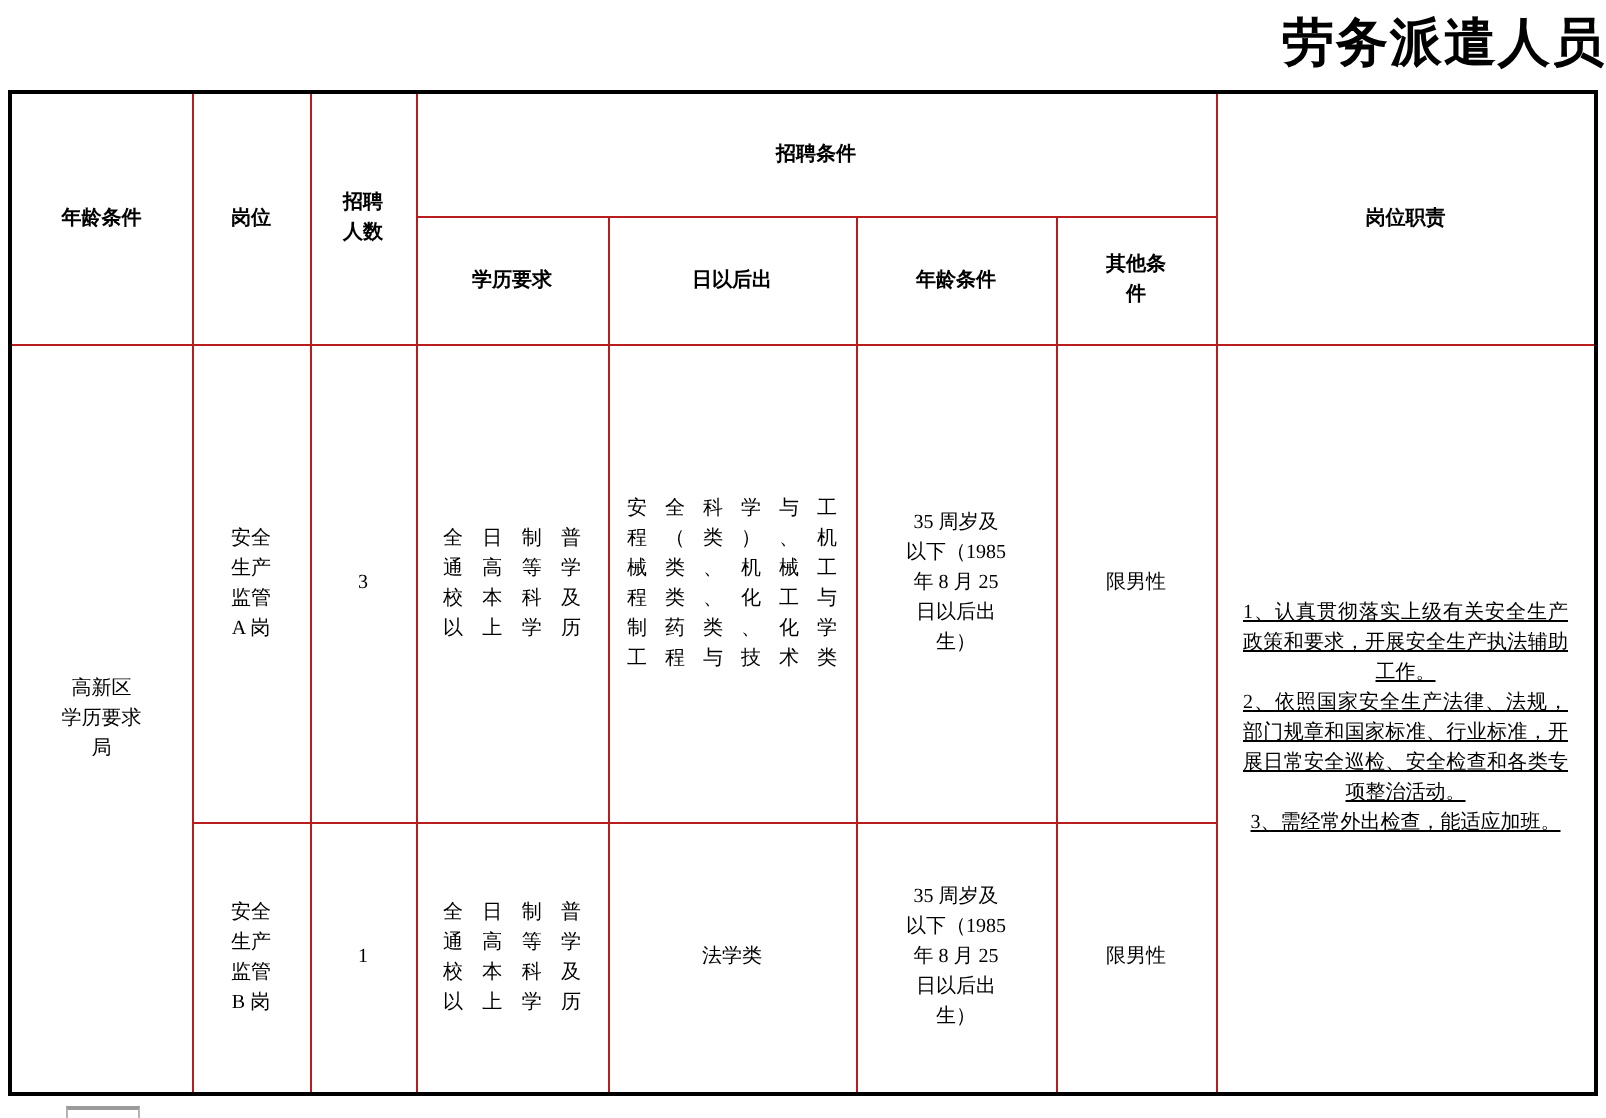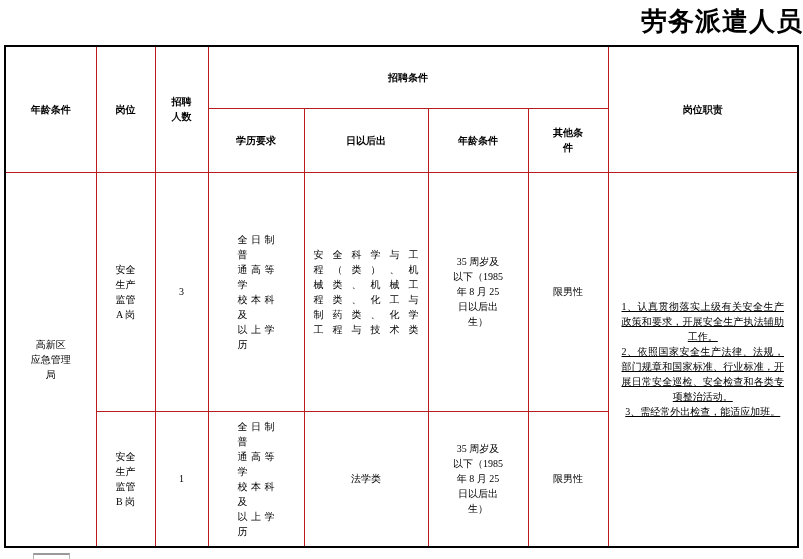--- a/index.html
+++ b/index.html
@@ -53,21 +53,21 @@
     white-space: pre-line;
     line-height: 1.5;
   }
   td.dist {
     white-space: pre-line;
     text-align: justify;
     text-align-last: justify;
     line-height: 1.5;
     margin-left: 20px;
   }
-  td.edu { padding: 0 29px; }
+  td.edu { padding: 0 13px; }
   td.major { padding: 0 9px; }
   td.duty { padding: 0 13px; text-decoration: underline; }
   .para {
     margin: 0;
     text-align: justify;
     text-align-last: center;
     line-height: 1.5;
   }
   .fragment {
     position: absolute;
@@ -109,21 +109,21 @@
     </tr>
     <tr class="r2">
       <th>学历要求</th>
       <th>日以后出</th>
       <th>年龄条件</th>
       <th>其他条
 件</th>
     </tr>
     <tr class="r3">
       <td rowspan="2" class="center">高新区
-应急管理
+学历要求
 局</td>
       <td class="center">安全
 生产
 监管
 A 岗</td>
       <td class="center">3</td>
       <td class="dist edu">全日制普
 通高等学
 校本科及
 以上学历</td>

